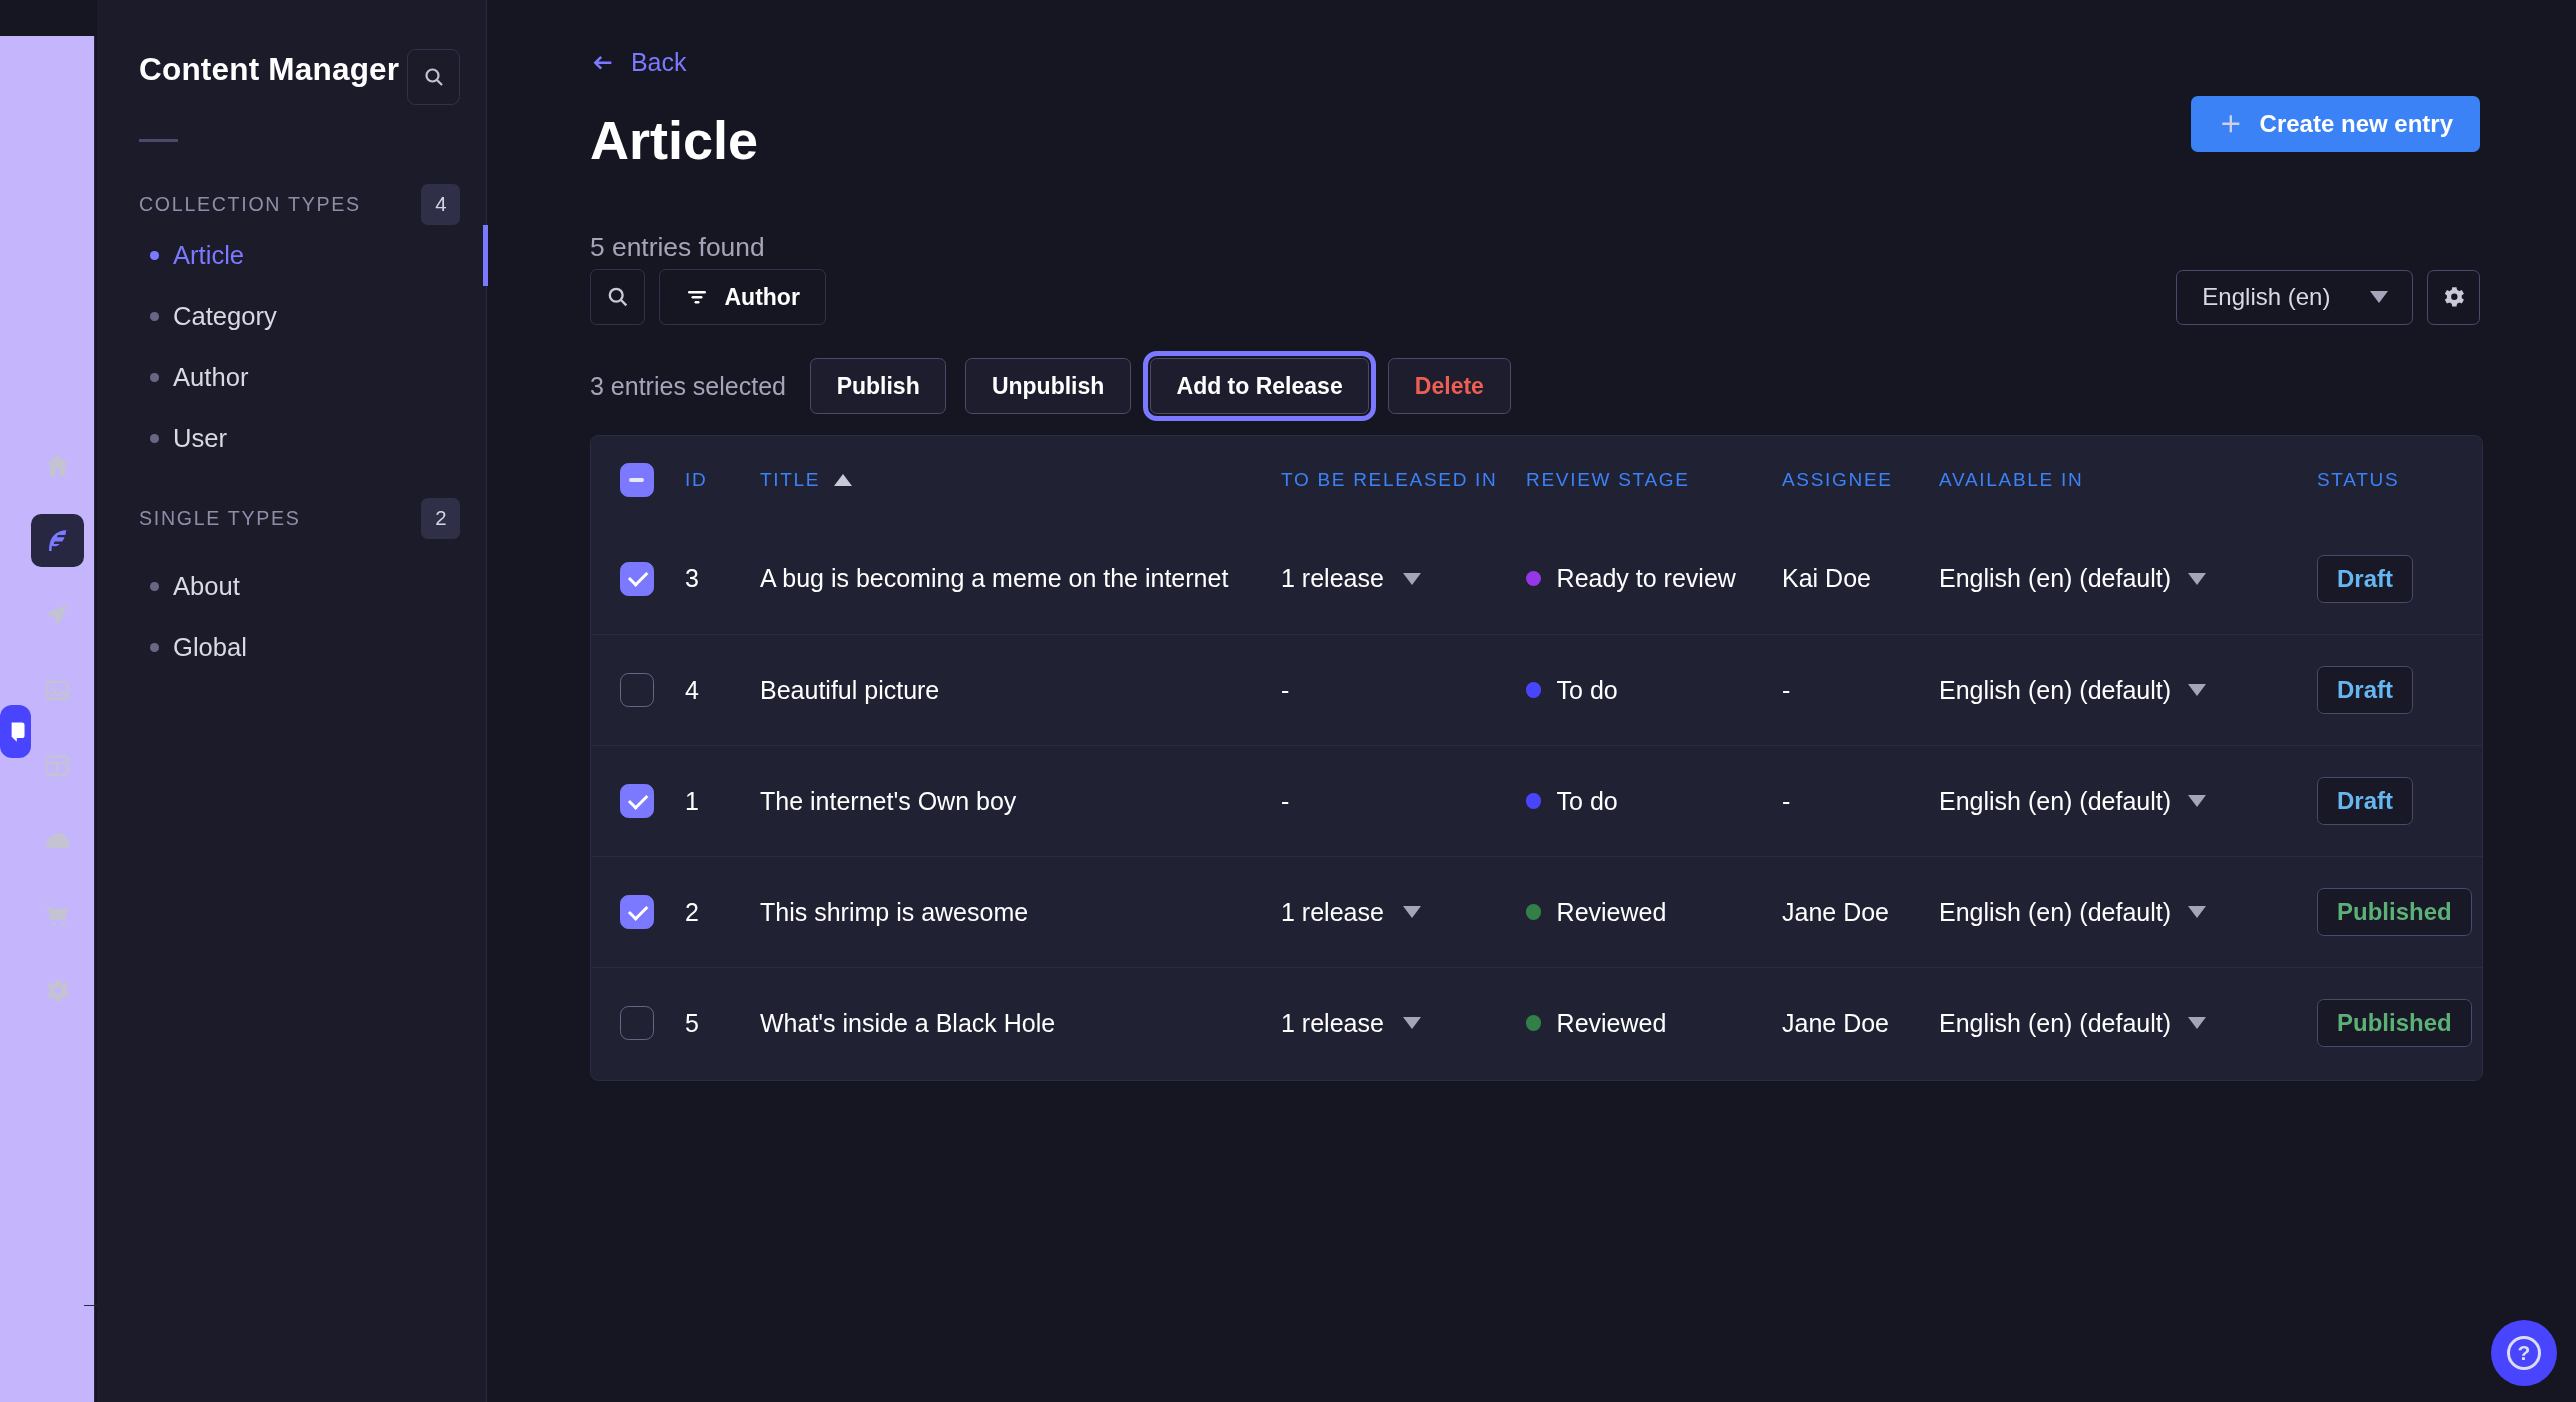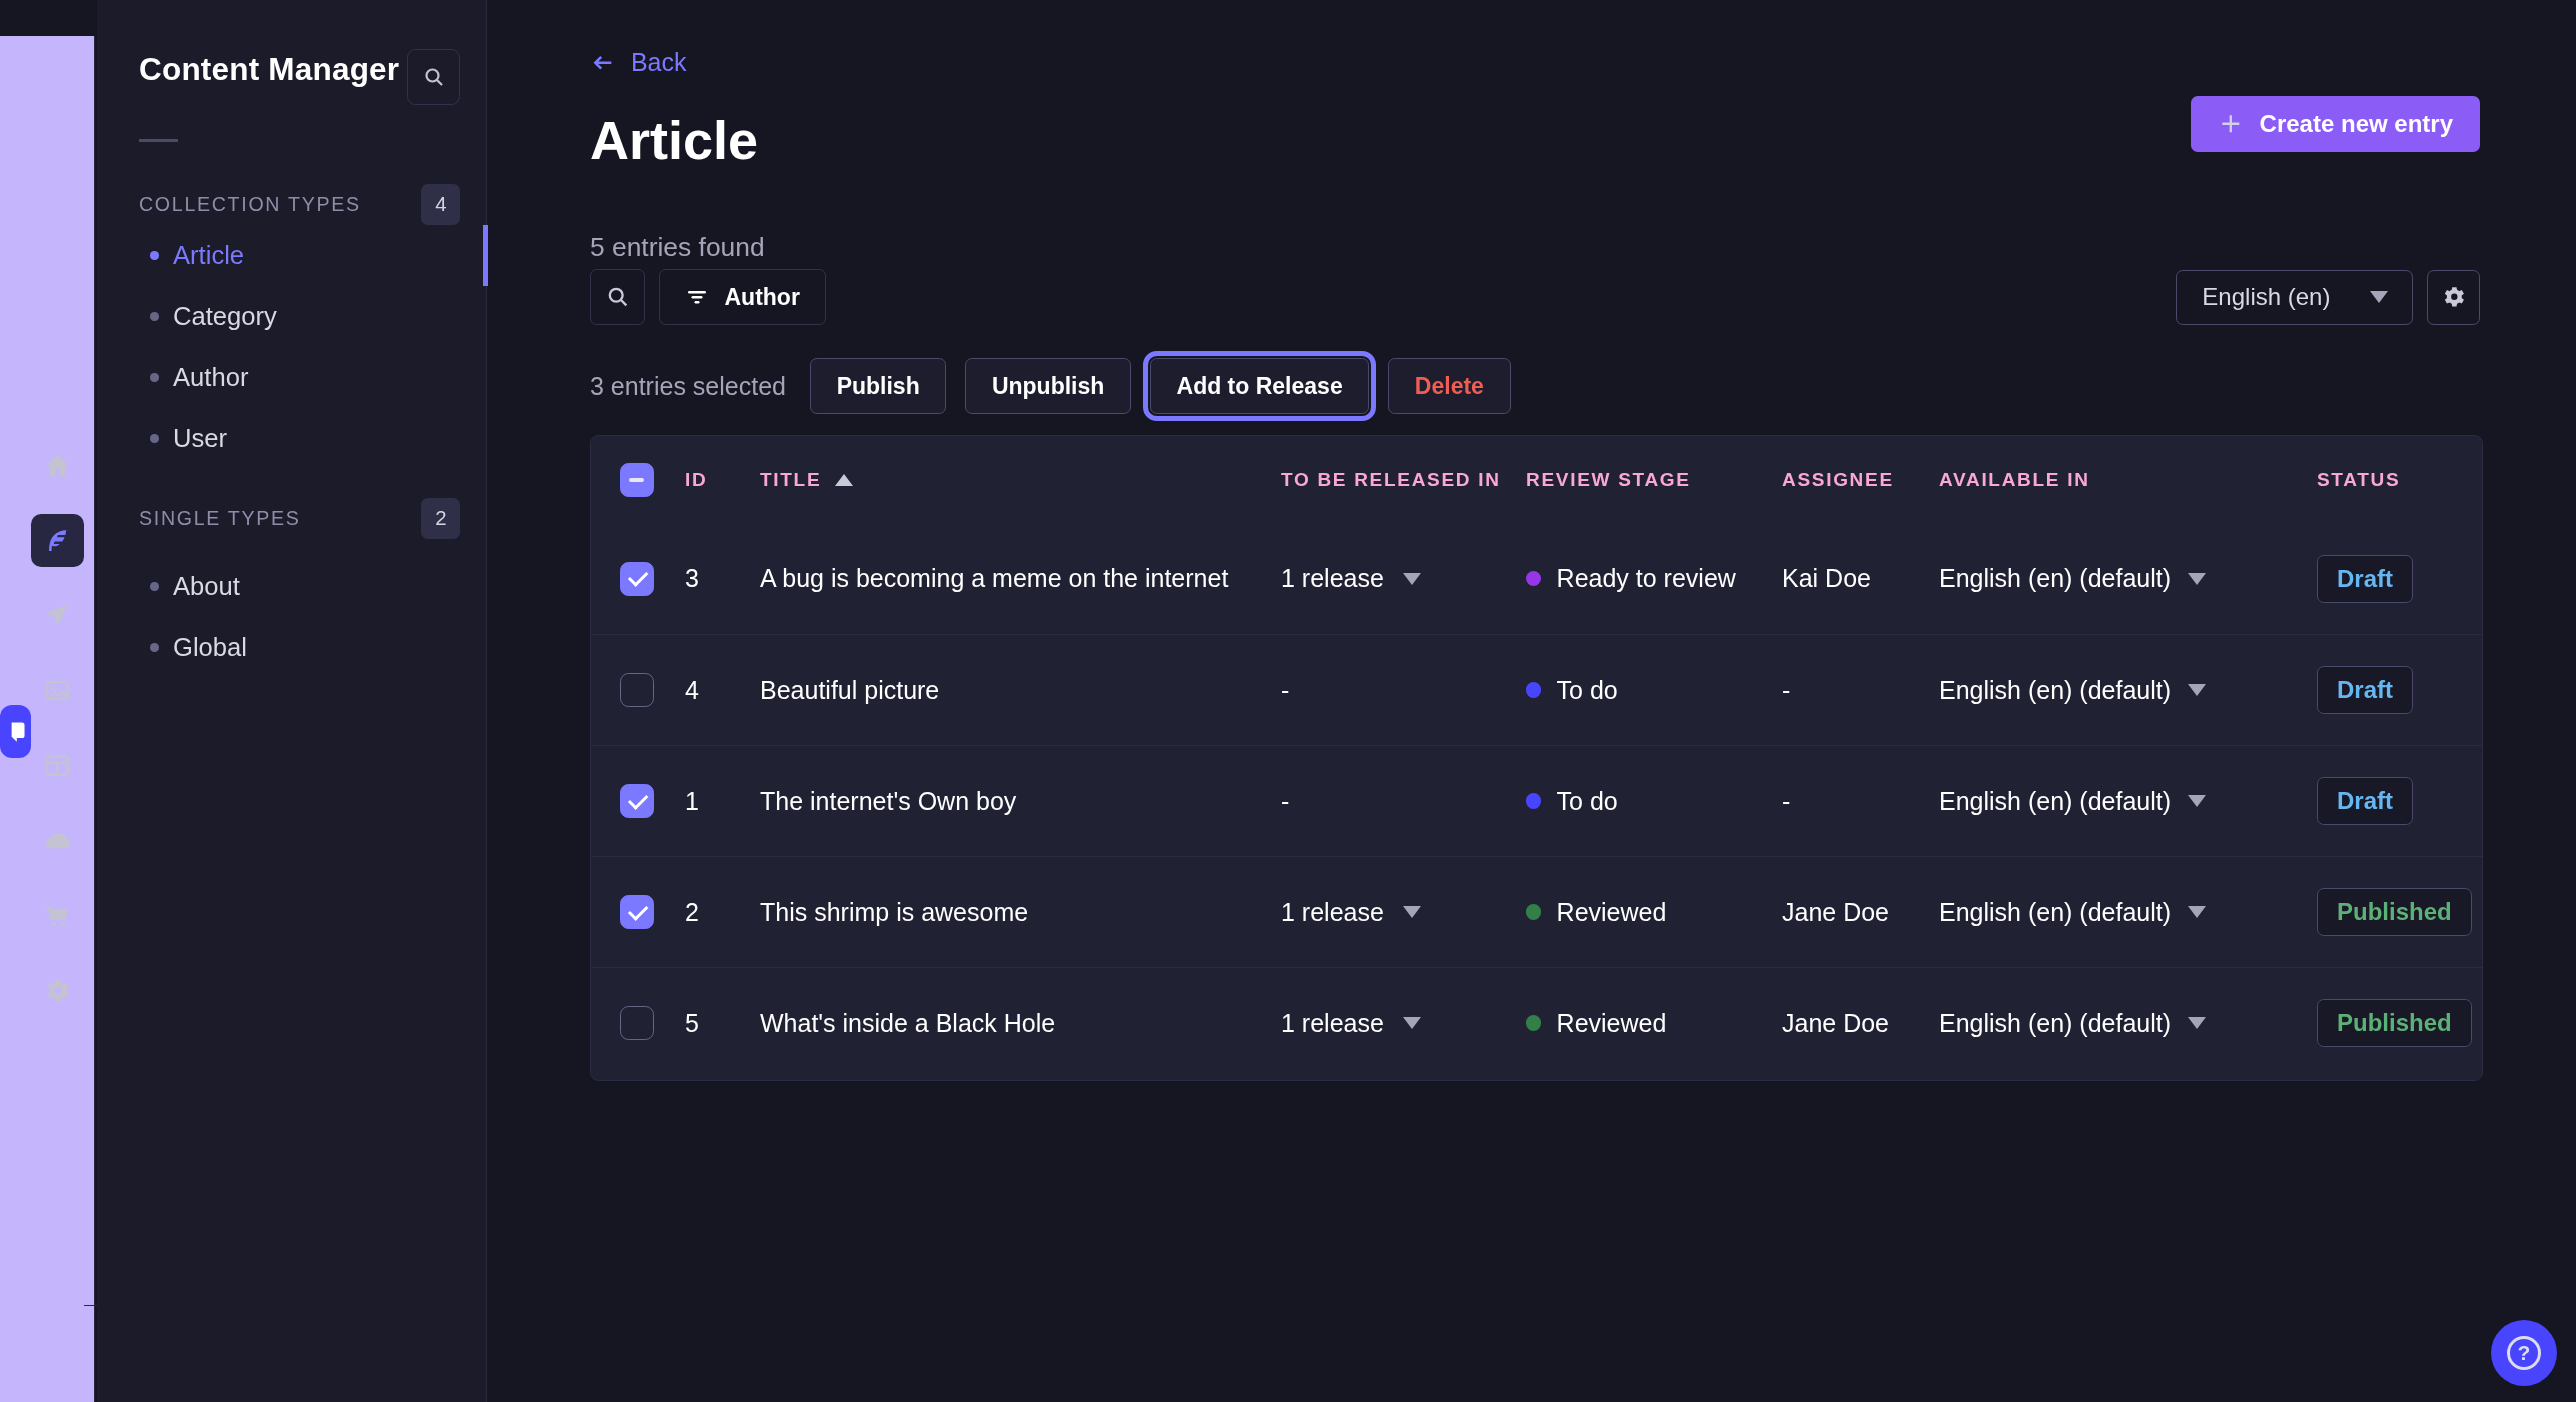--- a/index.html
+++ b/index.html
@@ -83,21 +83,21 @@
 
   .back-link {
     position:absolute; left:101px; top:48px; display:flex; align-items:center; gap:15.3px;
     color:#7b79ff; font-size:25px; cursor:pointer;
   }
   .page-title { position:absolute; left:101px; top:109px; font-size:54px; font-weight:bold; color:#ffffff; }
   .page-subtitle { position:absolute; left:101px; top:232px; font-size:26.4px; color:#a5a5ba; }
 
   .create-btn {
     position:absolute; right:96px; top:96px; height:56px;
-    background:#8b5cf6; border:none; border-radius:6.8px; color:#ffffff;
+    background:#3b82f6; border:none; border-radius:6.8px; color:#ffffff;
     font-family:inherit; font-size:24px; font-weight:bold;
     display:flex; align-items:center; gap:16px; padding:0 27px; cursor:pointer;
   }
 
   .toolbar { position:absolute; left:101px; right:96px; top:269px; height:56px; display:flex; align-items:center; }
   .icon-btn {
     width:55px; height:56px; border:1.7px solid #32324d; border-radius:6.8px; background:transparent;
     color:#c9c9d8; display:flex; align-items:center; justify-content:center; cursor:pointer;
   }
   .filters-btn {
@@ -131,21 +131,21 @@
     position:absolute; left:101px; top:435px; width:1893px; height:646px;
     background:#212134; border-radius:8.5px; border:0.9px solid #2b2b43; overflow:hidden;
   }
   .trow {
     display:grid;
     grid-template-columns:65px 75px 521px 245px 256px 157px 378px 1fr;
     align-items:center; padding-left:29px; height:111px;
   }
   .trow.thead { height:87px; }
   .trow + .trow { border-top:1.7px solid #2b2b43; }
-  .th { font-size:19px; font-weight:bold; letter-spacing:1.7px; color:#f9a8d4; display:flex; align-items:center; }
+  .th { font-size:19px; font-weight:normal; letter-spacing:1.7px; color:#3b82f6; display:flex; align-items:center; }
   .td { font-size:25px; color:#ffffff; display:flex; align-items:center; }
 
   .checkbox {
     width:34px; height:34px; border-radius:8.5px; border:1.7px solid #666687;
     background:transparent; position:relative; cursor:pointer;
   }
   .checkbox.checked, .checkbox.indeterminate { background:#7b79ff; border-color:#7b79ff; }
   .checkbox.checked::after {
     content:""; position:absolute; left:7.7px; top:8.5px; width:15.3px; height:7.7px;
     border-left:3.4px solid #ffffff; border-bottom:3.4px solid #ffffff; transform:rotate(-45deg);

